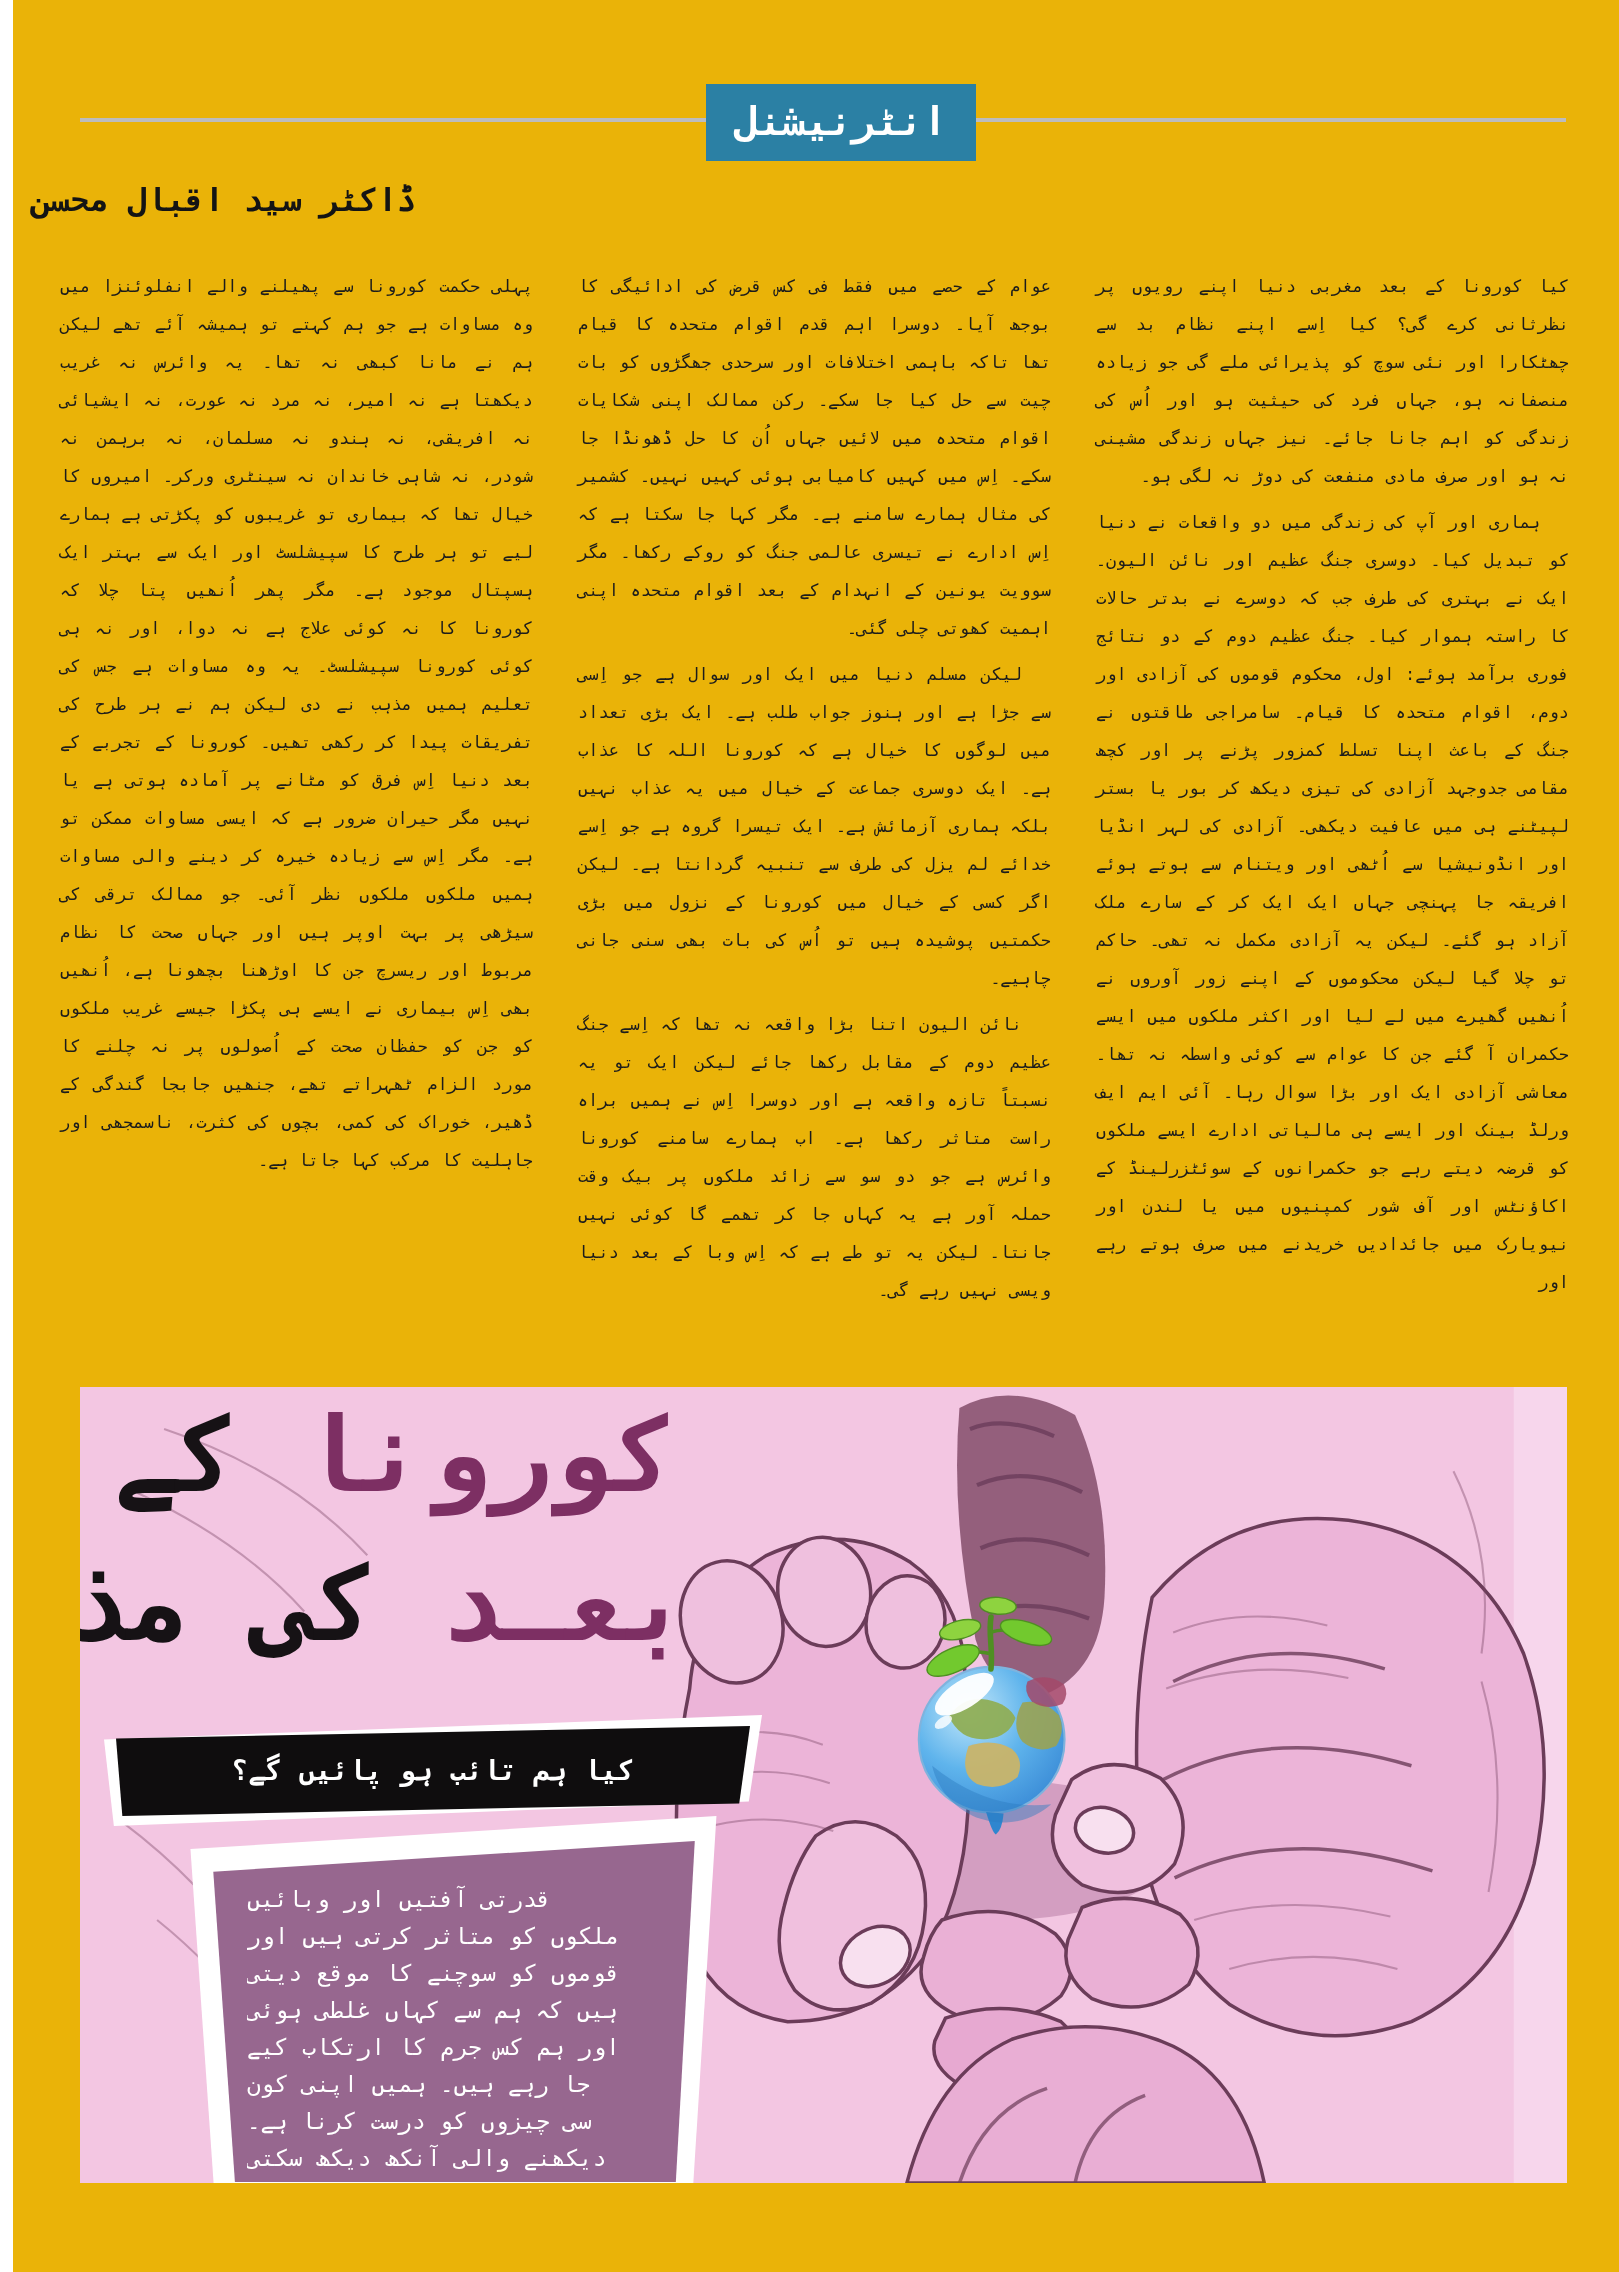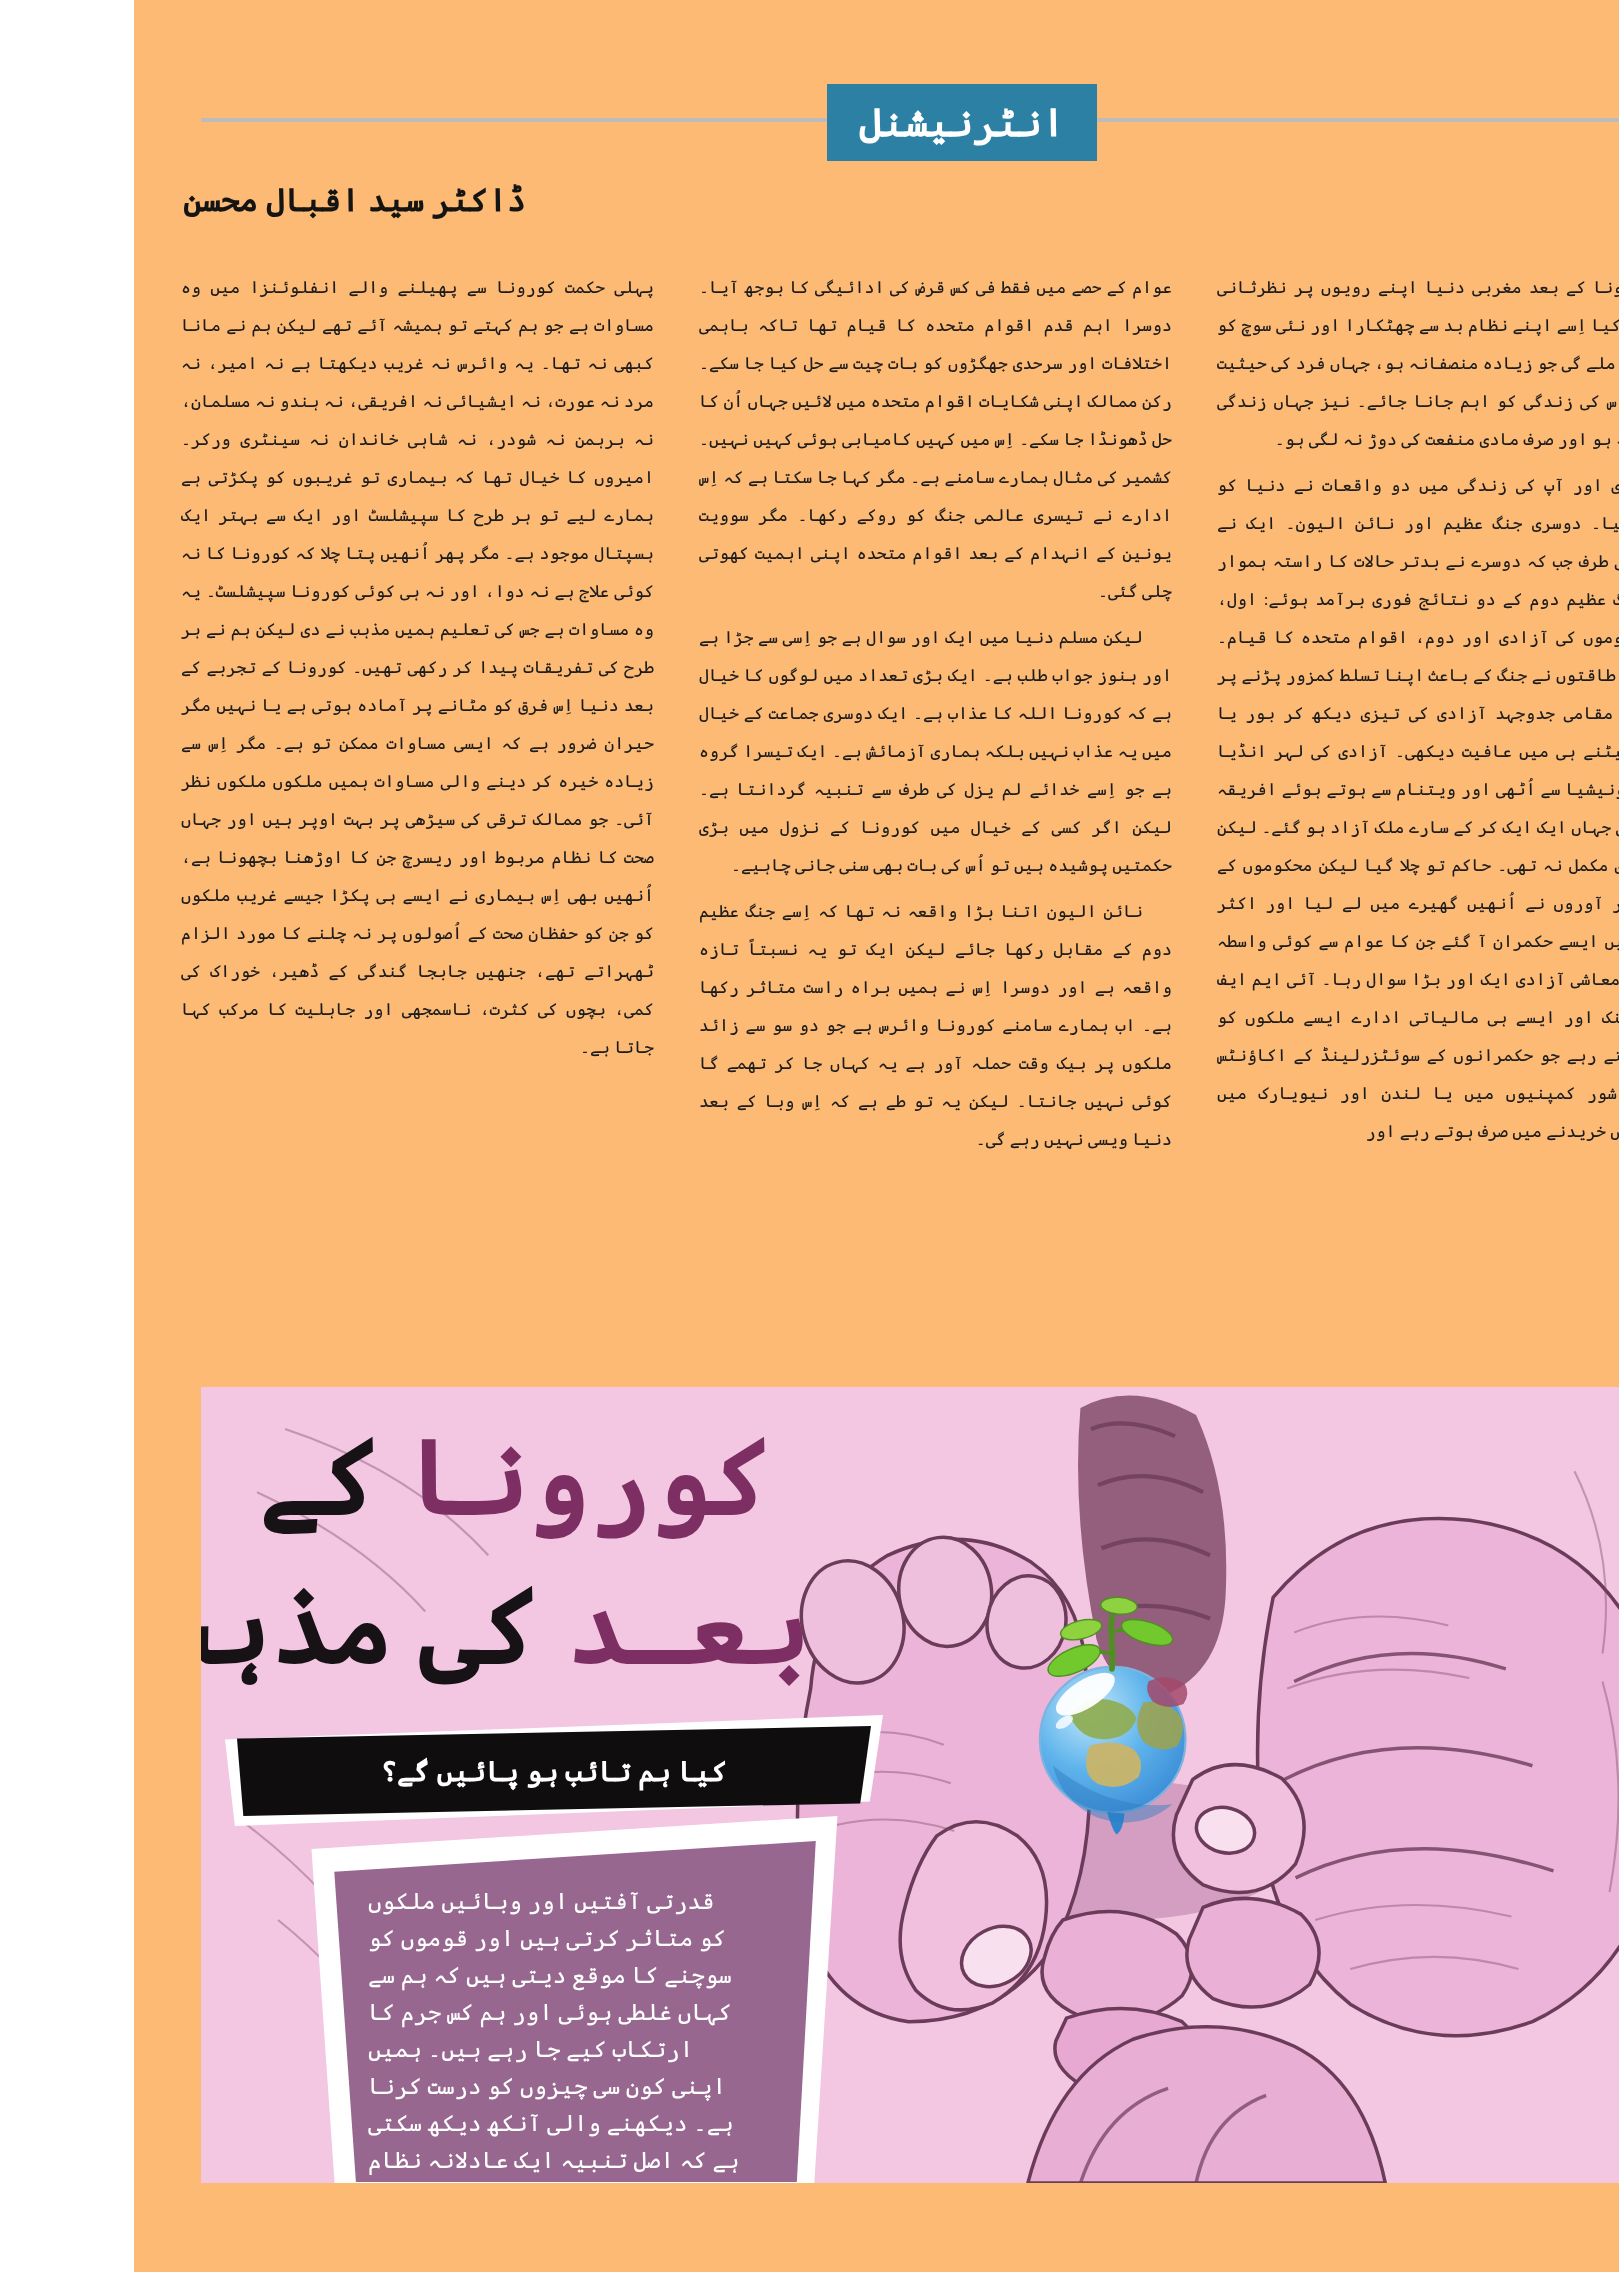--- a/index.html
+++ b/index.html
@@ -1,20 +1,20 @@
 <!DOCTYPE html>
 <html lang="ur" dir="rtl" style="font-size:11.2px"><head>
 <meta charset="utf-8">
 <style>
   html,body{margin:0;padding:0;background:#ffffff;}
   .page{
     position:relative;
-    width:1485px;height:2273px;
-    background:#fdba74;
-    font-family:Liberation Serif, serif;
+    width:1606px;height:2273px;
+    background:#eab308;
+    font-family:Liberation Mono, monospace;
     overflow:hidden;
     direction:rtl;
   }
   
   .header-rule{
     position:absolute;left:67px;top:118px;width:1486px;height:4.2px;
     background:#bcbcbe;
   }
   .section-box{
     position:absolute;left:693px;top:84px;width:270px;height:77px;
@@ -42,21 +42,21 @@
     text-align:justify;direction:rtl;
   }
   .para.indent{text-indent:29px;}
   
   .feature{
     position:absolute;left:67px;top:1387px;width:1487px;height:796px;
     margin:0;background:#f3c6e2;overflow:hidden;
   }
   .hands-svg{position:absolute;left:0;top:0;width:100%;height:100%;}
   .feature-title{
-    position:absolute;left:21px;top:16px;width:589px;
+    position:absolute;left:21px;top:2px;width:589px;
     text-align:center;direction:rtl;
   }
   .feature-title .line{display:block;font-size:104px;font-weight:bold;line-height:149px;white-space:nowrap;}
   .t-purple{color:#7d2f63;}
   .t-black{color:#161215;}
   .banner-white{
     position:absolute;left:24px;top:328px;width:658px;height:111px;
     background:#ffffff;
     clip-path:polygon(0% 22%,100% 0%,98% 78%,1.5% 100%);
   }

